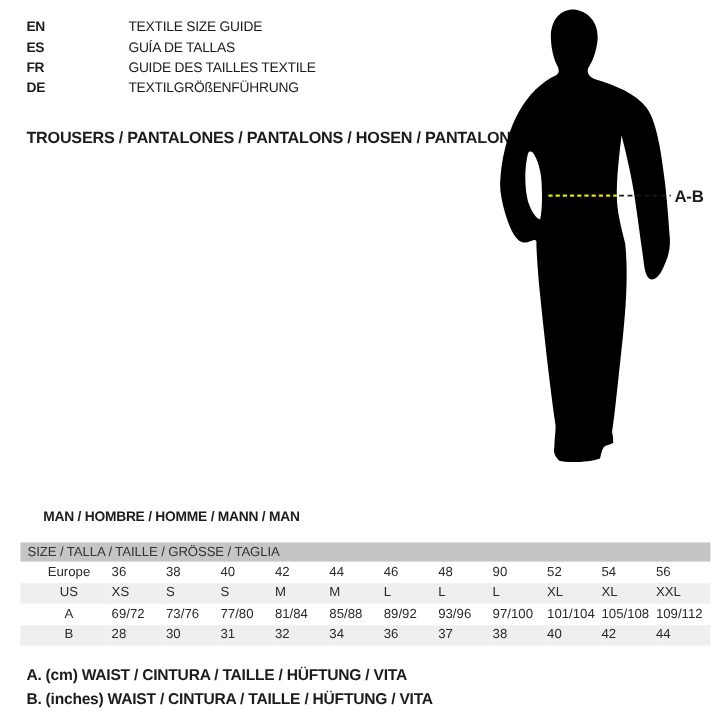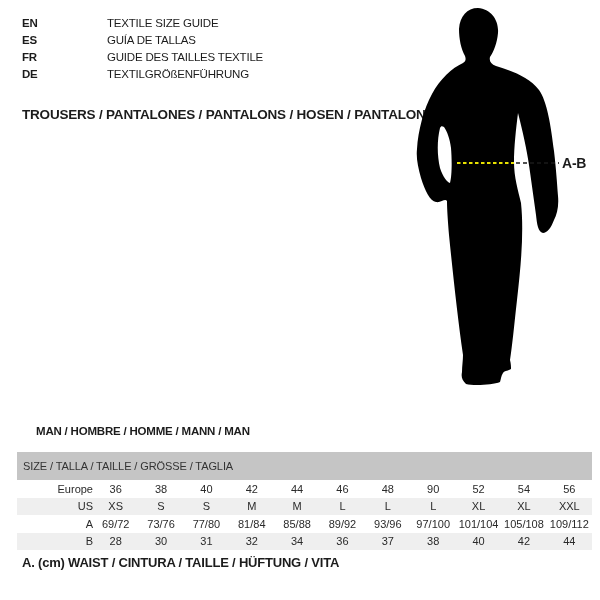--- a/index.html
+++ b/index.html
@@ -32,24 +32,24 @@
   .ab-label{position:absolute;left:562px;top:155px;font-weight:bold;font-size:14px;letter-spacing:-0.2px;}
   
   .section-title{position:absolute;left:22px;top:425px;font-weight:bold;font-size:11.5px;letter-spacing:-0.2px;margin-left:14px;}
   
   .size-table{
     position:absolute;left:17px;top:452px;width:575px;
     border-collapse:collapse;table-layout:fixed;font-size:11px;color:#2a2a2a;
   }
   .size-table th{
     background:var(--header-bar-bg);font-weight:normal;text-align:left;
-    height:28px;padding:1px 0 1px 6px;font-size:11px;color:#333333;letter-spacing:-0.1px;
-  }
-  .size-table td{height:17.5px;text-align:center;font-size:11px;padding:0;}
-  .size-table td.row-label{text-align:right;padding-left:5px;}
+    height:16px;padding:1px 0 1px 6px;font-size:11px;color:#333333;letter-spacing:-0.1px;
+  }
+  .size-table td{height:17.5px;font-size:11px;padding:0;}
+  .size-table td.row-label{text-align:center;padding-left:5px;}
   .size-table tr.alt{background:var(--row-alt-bg);}
   
   .footnotes{position:absolute;left:22px;top:553px;}
   .footnote{font-weight:bold;font-size:13px;line-height:20px;letter-spacing:-0.2px;white-space:nowrap;}
 </style>
 </head>
 <body>
 
 <div class="canvas">
 
@@ -199,15 +199,16 @@
           <td class="cell">38</td>
           <td class="cell">40</td>
           <td class="cell">42</td>
           <td class="cell">44</td>
         </tr>
       </tbody>
   </table>
 
   <div class="footnotes">
       <div class="footnote">A. (cm) WAIST / CINTURA / TAILLE / HÜFTUNG / VITA</div>
+      <div class="footnote">B. (inches) WAIST / CINTURA / TAILLE / HÜFTUNG / VITA</div>
     </div>
 
 </div>
 
 </body></html>

